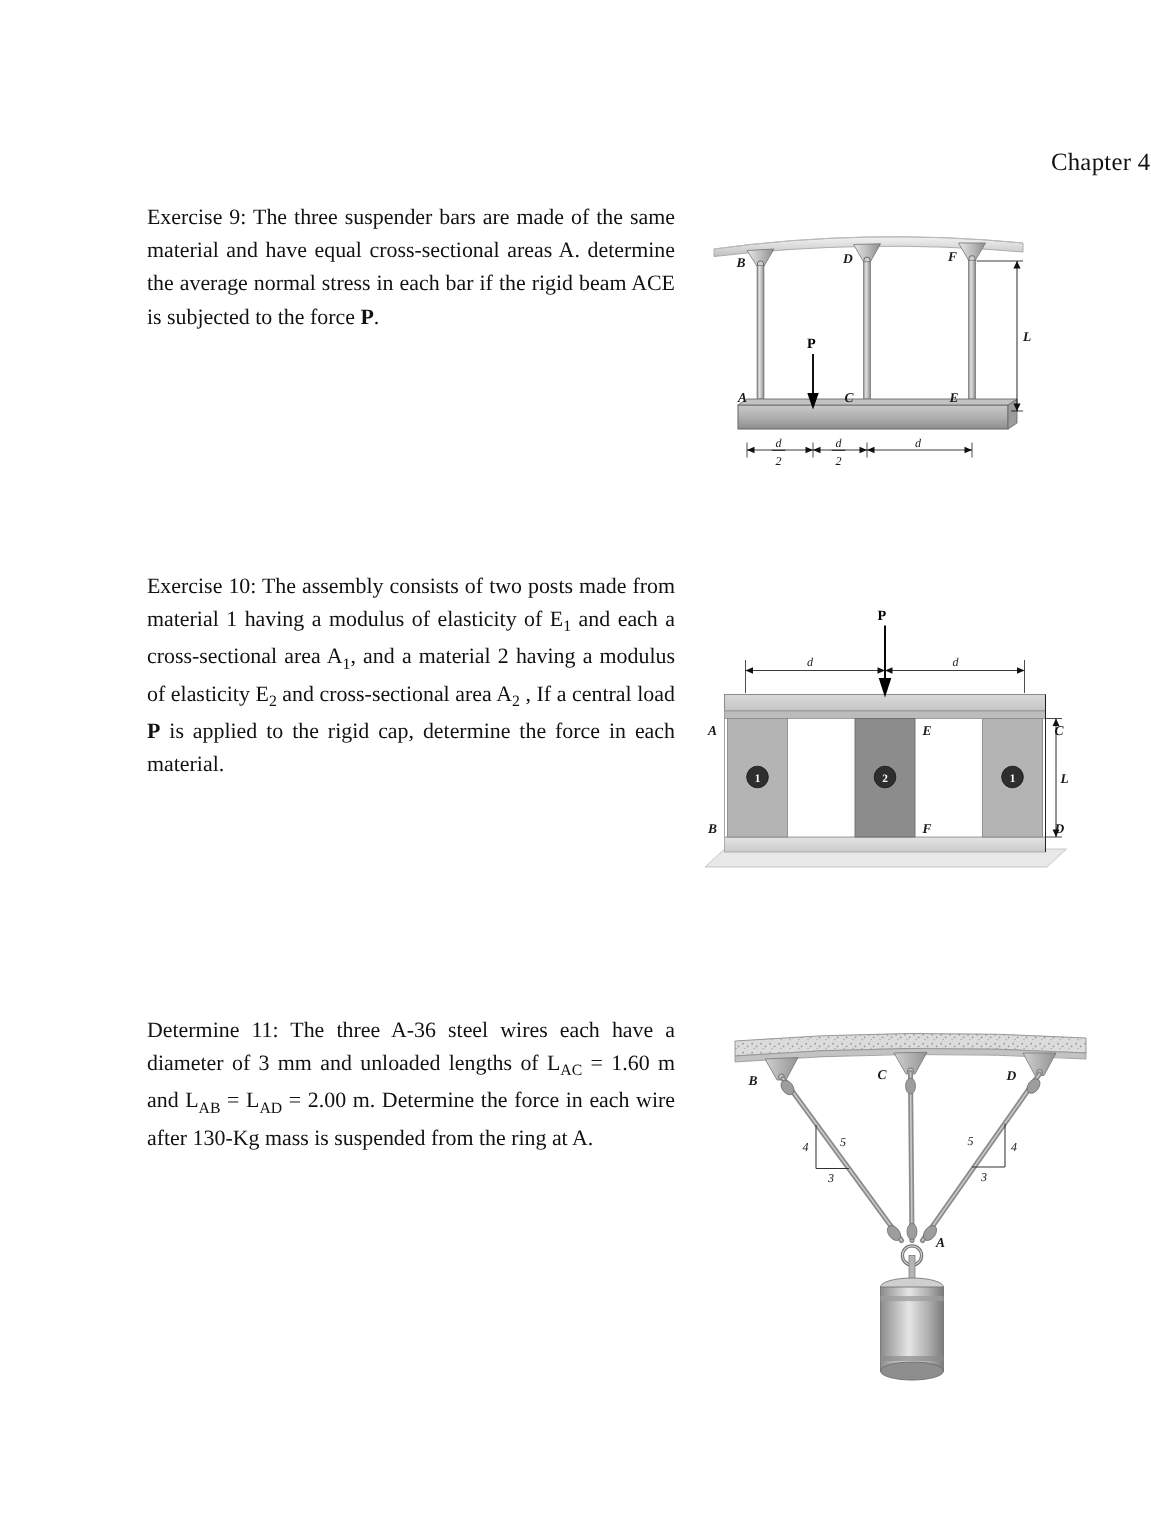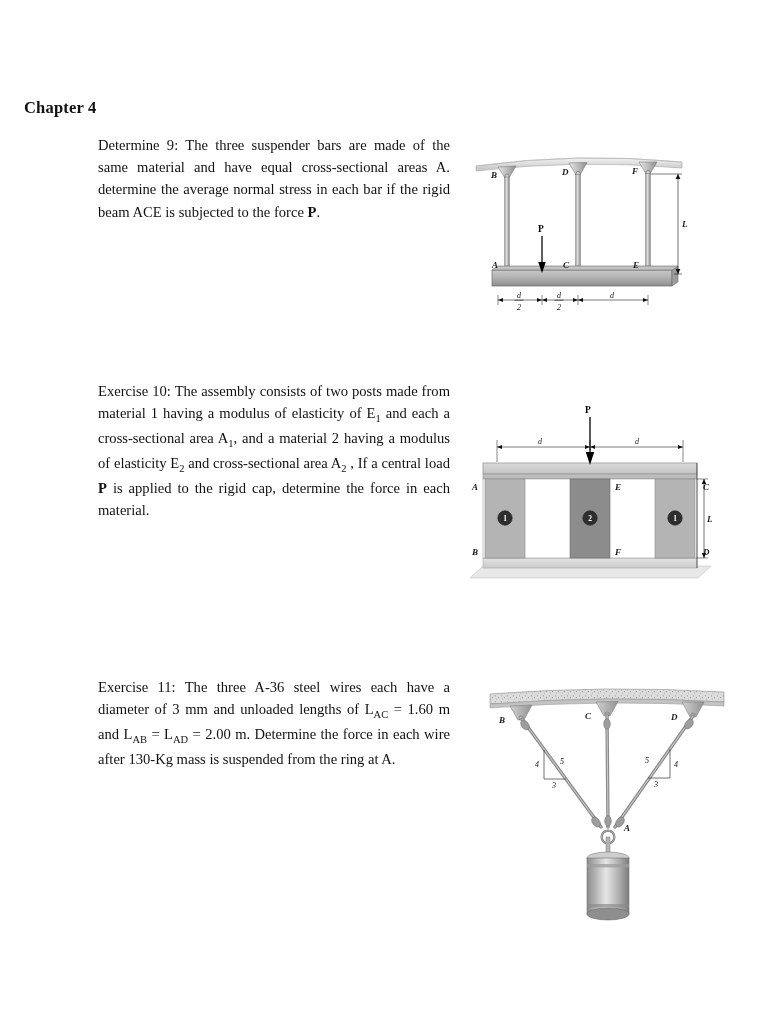--- a/index.html
+++ b/index.html
@@ -19,23 +19,23 @@
     position: absolute;
     left: 0; top: 0;
     width: 767px;
     height: 1024px;
   }
   .chapter-title {
     position: absolute;
     left: 0;
     top: 98px;
     width: 767px;
-    text-align: left;
+    text-align: right;
     font-size: 16.5px;
-    font-weight: bold;
+    font-weight: normal;
     letter-spacing: 0.2px;
     padding-left: 24px;
     box-sizing: border-box;
   }
   .exercise-block {
     position: absolute;
     width: 352px;
     left: 98px;
     font-size: 14.6px;
     line-height: 1.52;
@@ -86,21 +86,21 @@
   }
 </style>
 </head>
 <body>
 
 <div class="page">
 
   <div class="chapter-title">Chapter 4</div>
 
   <div class="exercise-block" id="ex9-text">
-    <span>Determine 9:</span><span> The three suspender bars are made of the same material and have equal cross-sectional areas A. determine the average normal stress in each bar if the rigid beam ACE is subjected to the force </span><span class="bold-p">P</span><span>.</span>
+    <span>Exercise 9:</span><span> The three suspender bars are made of the same material and have equal cross-sectional areas A. determine the average normal stress in each bar if the rigid beam ACE is subjected to the force </span><span class="bold-p">P</span><span>.</span>
   </div>
 
   <div class="figure" id="fig-ex9">
     <svg width="230" height="180" viewBox="0 0 230 180" xmlns="http://www.w3.org/2000/svg">
       <defs>
         <linearGradient id="ceil9" x1="0" y1="0" x2="0" y2="1">
           <stop offset="0" stop-color="#f2f2f2"></stop>
           <stop offset="0.55" stop-color="#d8d8d8"></stop>
           <stop offset="1" stop-color="#c0c0c0"></stop>
         </linearGradient>
@@ -290,21 +290,21 @@
         <line x1="232" y1="158" x2="243" y2="158" stroke="#111" stroke-width="0.5"></line>
         <line x1="239" y1="79" x2="239" y2="158" stroke="#111" stroke-width="0.6"></line>
         <path d="M239,79 L236.7,84 L241.3,84 Z" fill="#111"></path>
         <path d="M239,158 L236.7,153 L241.3,153 Z" fill="#111"></path>
       </g>
       <text class="lbl" x="242" y="122">L</text>
     </svg>
   </div>
 
   <div class="exercise-block" id="ex11-text">
-    <span>Exercise 11:</span><span id="ex11-body"><span> The three A-36 steel wires each have a diameter of 3 mm and unloaded lengths of L</span><sub>AC</sub><span> = 1.60 m and L</span><sub>AB</sub><span> = L</span><sub>AD</sub><span> = 2.00 m. Determine the force in each wire after 130-Kg mass is suspended from the ring at A.</span></span>
+    <span>Determine 11:</span><span id="ex11-body"><span> The three A-36 steel wires each have a diameter of 3 mm and unloaded lengths of L</span><sub>AC</sub><span> = 1.60 m and L</span><sub>AB</sub><span> = L</span><sub>AD</sub><span> = 2.00 m. Determine the force in each wire after 130-Kg mass is suspended from the ring at A.</span></span>
   </div>
 
   <div class="figure" id="fig-ex11">
     <svg width="244" height="250" viewBox="0 0 244 250" xmlns="http://www.w3.org/2000/svg">
       <defs>
         <linearGradient id="ceil11" x1="0" y1="0" x2="0" y2="1">
           <stop offset="0" stop-color="#efefef"></stop>
           <stop offset="0.5" stop-color="#d6d6d6"></stop>
           <stop offset="1" stop-color="#b9b9b9"></stop>
         </linearGradient>

